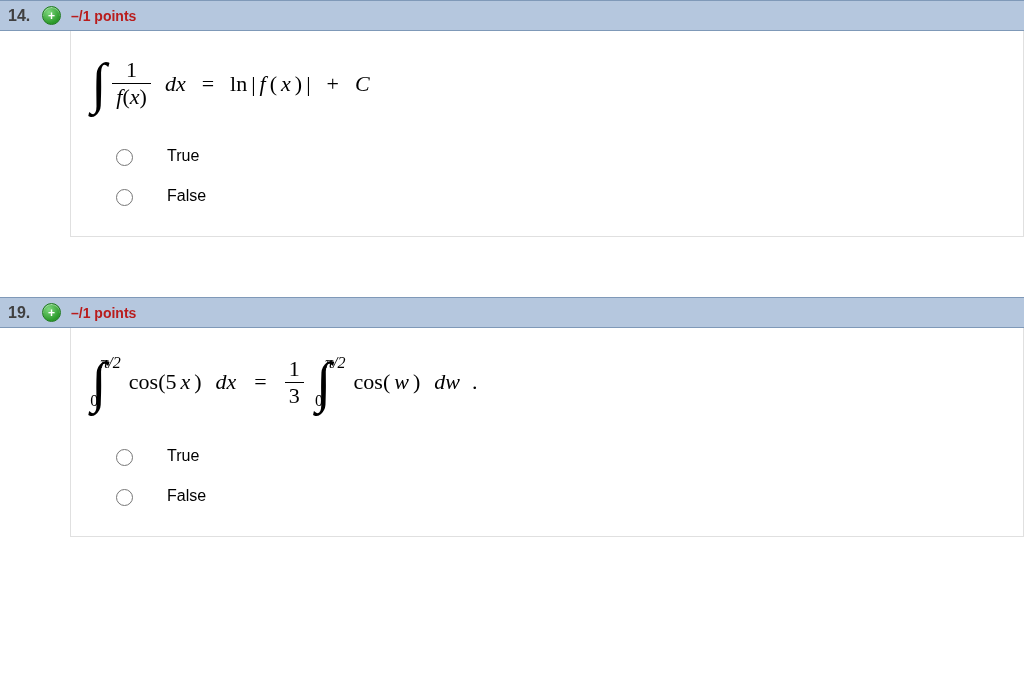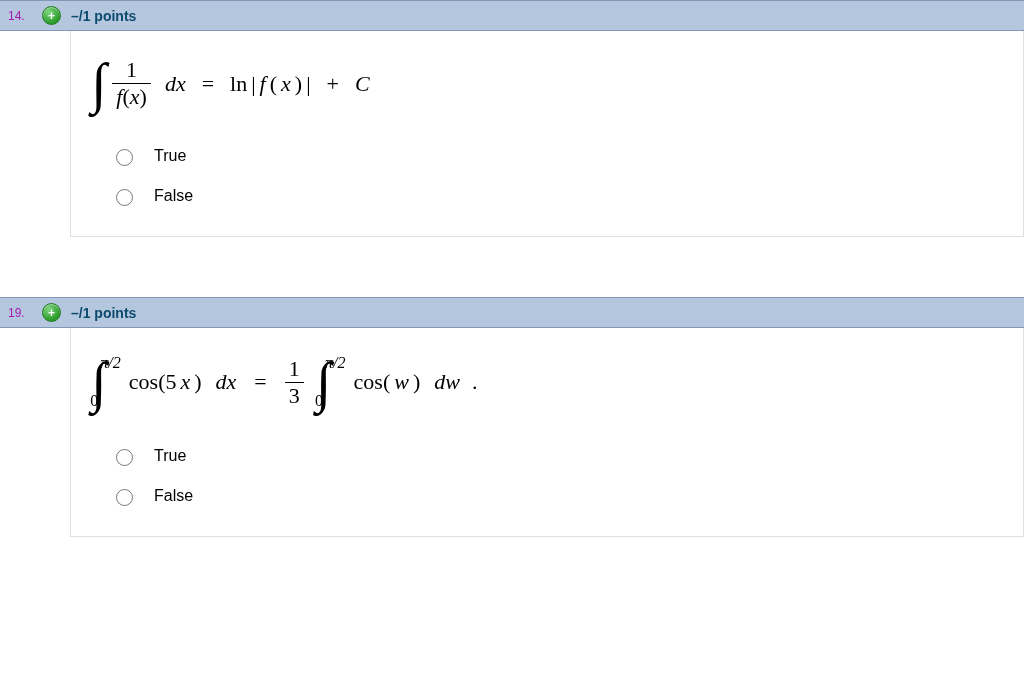--- a/index.html
+++ b/index.html
@@ -16,43 +16,43 @@
   .q-header {
     background: #b5c7de;
     border-top: 1px solid #7f99b8;
     border-bottom: 1px solid #7f99b8;
     padding: 5px 8px;
     display: flex;
     align-items: center;
     gap: 10px;
   }
   .q-num {
-    font-weight: normal;
-    color: #a21caf;
-    font-size: 12px;
+    font-weight: bold;
+    color: #404040;
+    font-size: 16px;
     min-width: 24px;
   }
   .expand-icon {
     width: 17px;
     height: 17px;
     border-radius: 50%;
     background: radial-gradient(circle at 35% 30%, #7fd87f, #2a9a2a 70%);
     border: 1px solid #1f7a1f;
     display: inline-flex;
     align-items: center;
     justify-content: center;
     color: #fff;
     font-weight: bold;
     font-size: 12px;
     line-height: 1;
     box-shadow: inset 0 1px 1px rgba(255,255,255,0.5);
     cursor: pointer;
   }
   .points {
-    color: #0c4a6e;
+    color: #b91c1c;
     font-weight: bold;
     font-size: 14px;
   }
   .q-body {
     margin-left: 70px;
     border-left: 1px solid #e0e0e0;
     border-right: 1px solid #e0e0e0;
     border-bottom: 1px solid #e0e0e0;
     padding: 20px 0 20px 0;
     background: #fff;
@@ -90,21 +90,21 @@
   }
   .upright {
     font-style: normal;
   }
   .options {
     padding: 10px 0 0 40px;
   }
   .option {
     display: flex;
     align-items: center;
-    gap: 18px;
+    gap: 31px;
     padding: 10px 0;
     font-family: Arial, sans-serif;
     font-size: 16px;
   }
   .radio {
     width: 17px;
     height: 17px;
     cursor: pointer;
     accent-color: #888;
   }

